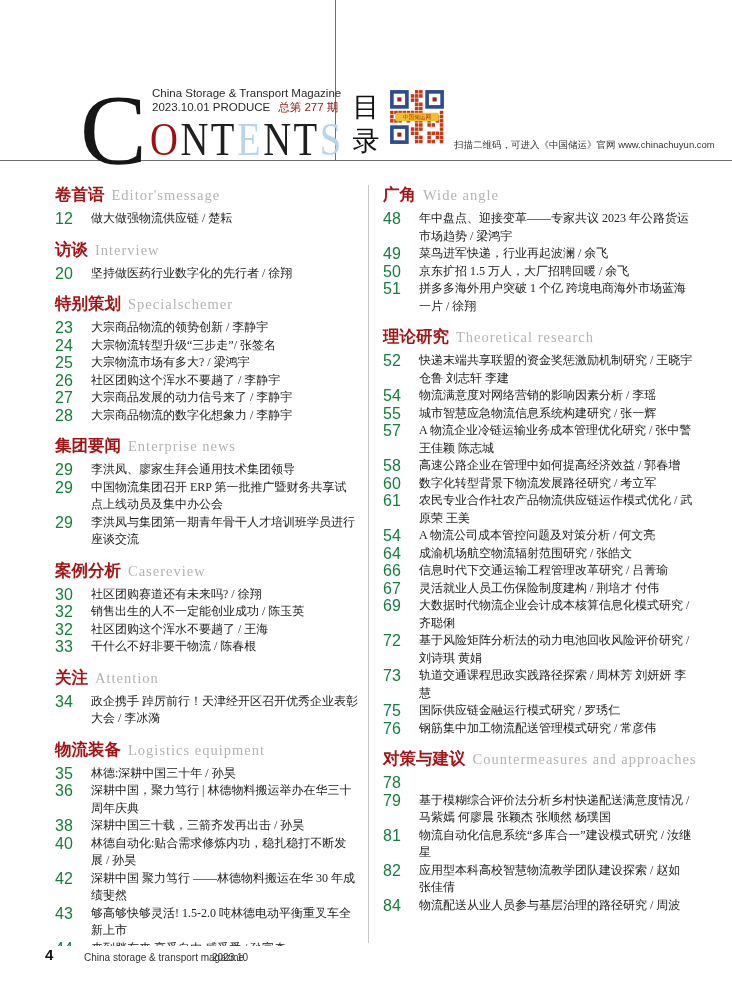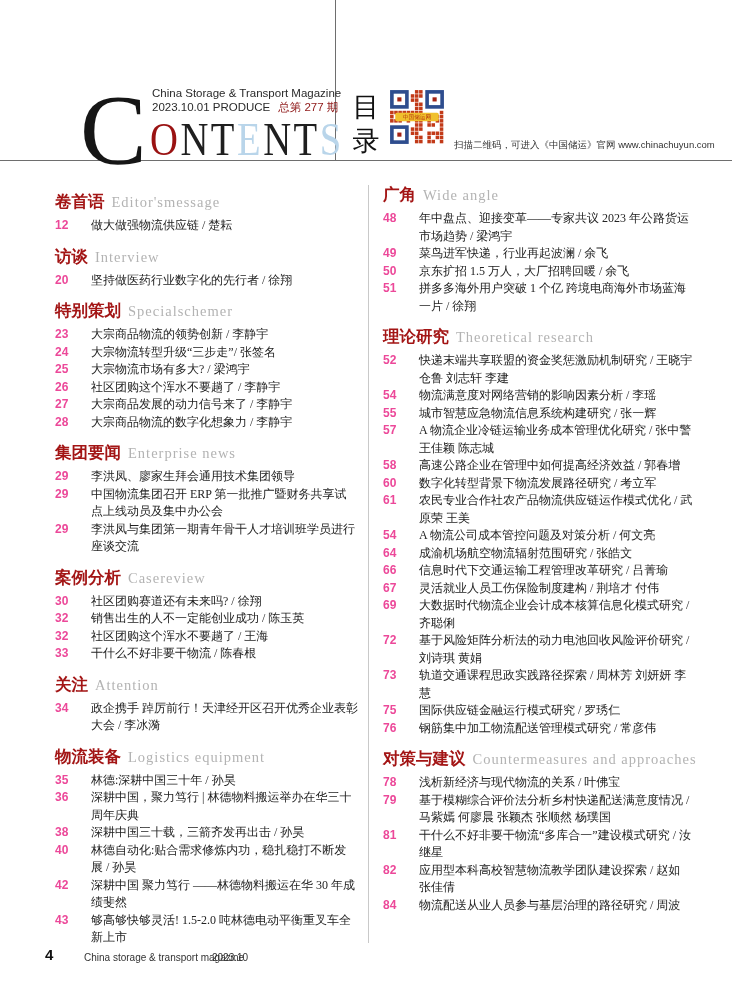--- a/index.html
+++ b/index.html
@@ -17,30 +17,30 @@
   .header-mag .issue{color:#8e1616;margin-left:8px;}
   .toc-label{position:absolute;left:349px;top:90px;width:34px;text-align:center;
          font-size:27px;line-height:34px;color:#111;}
   .qr-box{position:absolute;left:388px;top:88px;width:58px;height:58px;}
   .qr-caption{position:absolute;left:454px;top:139px;font-size:9.5px;color:#333;white-space:nowrap;}
 
   
   .col-divider{position:absolute;left:368px;top:185px;width:1px;height:758px;background:#c9c9c9;}
   .columns{position:absolute;left:0;top:184px;width:732px;height:762px;overflow:hidden;}
   .col{position:absolute;top:0;}
-  #col-left{left:55px;width:303px;margin-top:7px;}
+  #col-left{left:55px;width:303px;}
   #col-right{left:383px;width:312px;}
 
   .section{margin-bottom:11px;}
   .section-heading{margin:0 0 5px 0;line-height:20px;white-space:nowrap;}
   .sec-zh{color:#a31515;font-size:16.5px;font-weight:bold;}
   .sec-en{font-family:"Liberation Serif","DejaVu Serif",serif;color:#b3b3b3;
           font-size:14.5px;margin-left:7px;letter-spacing:1px;}
   .item{display:flex;align-items:flex-start;}
-  .item-page{flex:none;width:36px;font-weight:bold;font-size:12px;line-height:17.5px;color:#ec4899;}
+  .item-page{flex:none;width:36px;font-weight:normal;font-size:16px;line-height:17.5px;color:#15803d;}
   .item-text{flex:1;font-size:12px;line-height:17.5px;color:#222;font-family:Liberation Serif, serif;}
 
   
   .footer-page{position:absolute;left:45px;top:946px;font-size:15px;font-weight:bold;color:#111;}
   .footer-name{position:absolute;left:84px;top:952px;font-size:10px;color:#333;}
   .footer-date{position:absolute;left:212px;top:952px;font-size:10px;color:#333;}
 </style>
 </head>
 <body>
 
@@ -344,29 +344,28 @@
           </div>
           <div class="item">
             <div class="item-page">76</div>
             <div class="item-text">钢筋集中加工物流配送管理模式研究 / 常彦伟</div>
           </div>
         </div>
         <div class="section">
           <div class="section-heading"><span class="sec-zh">对策与建议</span><span class="sec-en">Countermeasures and approaches</span></div>
           <div class="item">
             <div class="item-page">78</div>
-            <div class="item-text">浅析新经济与现代物流的关系 / 叶佛宝</div>
           </div>
           <div class="item">
             <div class="item-page">79</div>
             <div class="item-text">基于模糊综合评价法分析乡村快递配送满意度情况 / 马紫嫣 何廖晨 张颖杰 张顺然 杨璞国</div>
           </div>
           <div class="item">
             <div class="item-page">81</div>
-            <div class="item-text">干什么不好非要干物流“多库合一”建设模式研究 / 汝继星</div>
+            <div class="item-text">物流自动化信息系统“多库合一”建设模式研究 / 汝继星</div>
           </div>
           <div class="item">
             <div class="item-page">82</div>
             <div class="item-text">应用型本科高校智慧物流教学团队建设探索 / 赵如 张佳倩</div>
           </div>
           <div class="item">
             <div class="item-page">84</div>
             <div class="item-text">物流配送从业人员参与基层治理的路径研究 / 周波</div>
           </div>
         </div>

